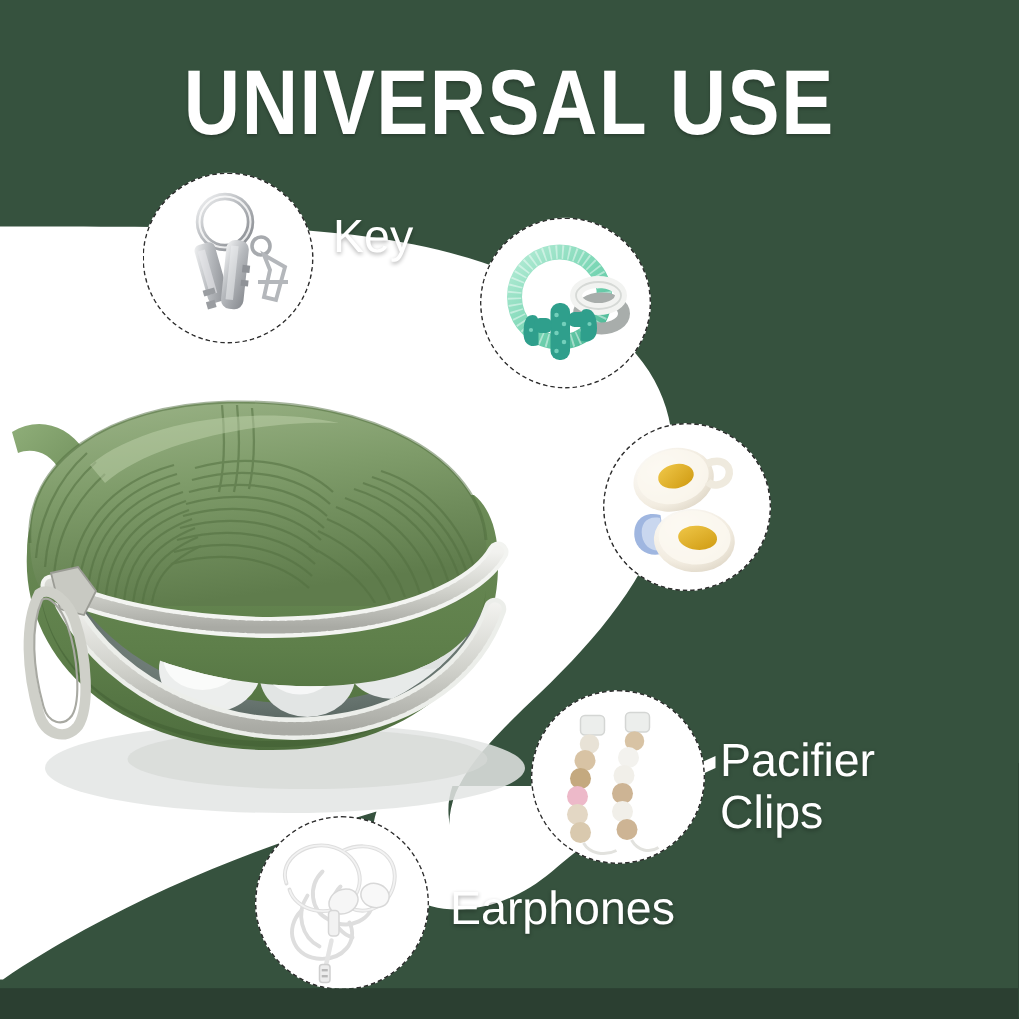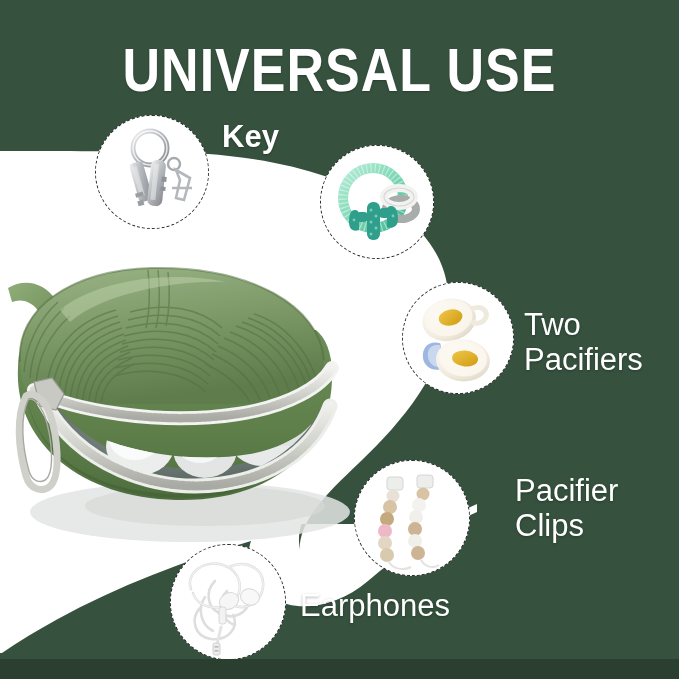--- a/index.html
+++ b/index.html
@@ -281,21 +281,21 @@
         </g>
 
         <g>
           <circle cx="78" cy="48" r="6" fill="none" stroke="#a7aaae" stroke-width="2.4"></circle>
           <path d="M80,54 L94,62 L88,84 L80,82 L84,64 Z" fill="none" stroke="#b4b7bb" stroke-width="2.6"></path>
           <path d="M76,72 L96,72" stroke="#b4b7bb" stroke-width="2.6"></path>
         </g>
       </svg>
     </div>
   </div>
-  <div class="lbl" style="left:222px;top:120px;font-weight:bold;">Key</div>
+  <div class="lbl" style="left:222px;top:141px;">Key</div>
 
   <div class="bubble" style="left:320px;top:145px;width:114px;height:114px;">
     <div class="inner">
       <svg width="114" height="114" viewBox="0 0 114 114" xmlns="http://www.w3.org/2000/svg">
         <defs>
           <linearGradient id="rg" x1="0" y1="0" x2="1" y2="1">
             <stop offset="0%" stop-color="#b5ecd6"></stop>
             <stop offset="55%" stop-color="#79d6b4"></stop>
             <stop offset="100%" stop-color="#45b492"></stop>
           </linearGradient>
@@ -353,22 +353,20 @@
         <g transform="rotate(5 56 76)">
           <path d="M36,62 C24,60 18,68 20,78 C22,88 34,92 42,86" fill="#9fb6e0"></path>
           <path d="M36,64 C27,63 23,69 25,77 C27,85 35,88 41,84" fill="#c9d7ef"></path>
           <ellipse cx="60" cy="77" rx="27" ry="21" fill="url(#pg)"></ellipse>
           <ellipse cx="60" cy="75" rx="24" ry="18" fill="#fbf8f0" opacity="0.85"></ellipse>
           <ellipse cx="62" cy="75" rx="13" ry="8" fill="url(#ng)"></ellipse>
         </g>
       </svg>
     </div>
   </div>
-  <div class="lbl" style="left:524px;top:308px;">Two
-Pacifiers</div>
 
   <div class="bubble" style="left:354px;top:460px;width:116px;height:116px;">
     <div class="inner">
       <svg width="116" height="116" viewBox="0 0 116 116" xmlns="http://www.w3.org/2000/svg">
 
         <g>
           <rect x="32" y="16" width="16" height="13" rx="3" fill="#eceeec" stroke="#d4d6d4" stroke-width="1"></rect>
           <circle cx="38" cy="35" r="6.5" fill="#e8e2d6"></circle>
           <circle cx="35" cy="46" r="7" fill="#d8c3a4"></circle>
           <circle cx="32" cy="58" r="7" fill="#c4a97f"></circle>
@@ -384,21 +382,21 @@
           <circle cx="64" cy="44" r="7" fill="#f3f2ee"></circle>
           <circle cx="61" cy="56" r="7" fill="#f1efe9"></circle>
           <circle cx="60" cy="68" r="7" fill="#cdb494"></circle>
           <circle cx="60" cy="80" r="7" fill="#f1efe9"></circle>
           <circle cx="63" cy="92" r="7" fill="#cdb494"></circle>
           <path d="M66,99 C70,106 78,108 84,104" fill="none" stroke="#e2e2de" stroke-width="2"></path>
         </g>
       </svg>
     </div>
   </div>
-  <div class="lbl" style="left:480px;top:474px;margin-left:35px;">Pacifier
+  <div class="lbl" style="left:480px;top:490px;">Pacifier
 Clips</div>
 
   <div class="bubble" style="left:170px;top:544px;width:116px;height:116px;">
     <div class="inner">
       <svg width="116" height="116" viewBox="0 0 116 116" xmlns="http://www.w3.org/2000/svg">
         <g fill="none" stroke="#dedede" stroke-width="2.6" stroke-linecap="round">
           <path d="M20,44 C14,28 34,14 52,20 C70,26 74,46 62,56 C48,68 26,62 22,48"></path>
           <path d="M58,22 C76,14 94,24 92,42 C90,58 74,66 62,60"></path>
           <path d="M30,62 C18,74 24,92 40,94 C58,96 68,82 62,70"></path>
           <path d="M44,36 C34,46 36,62 48,68 C62,76 78,68 78,54"></path>

